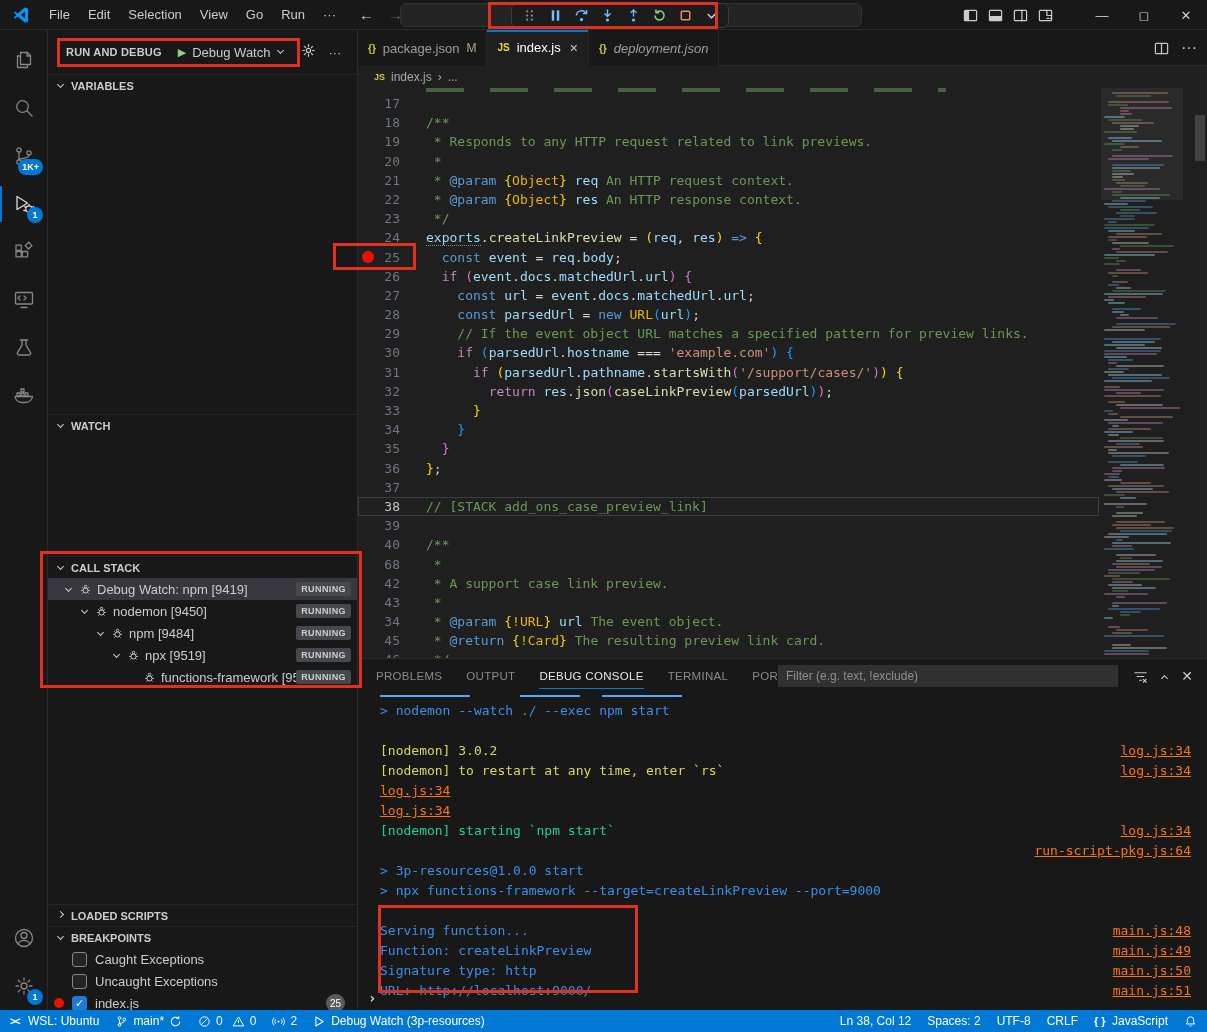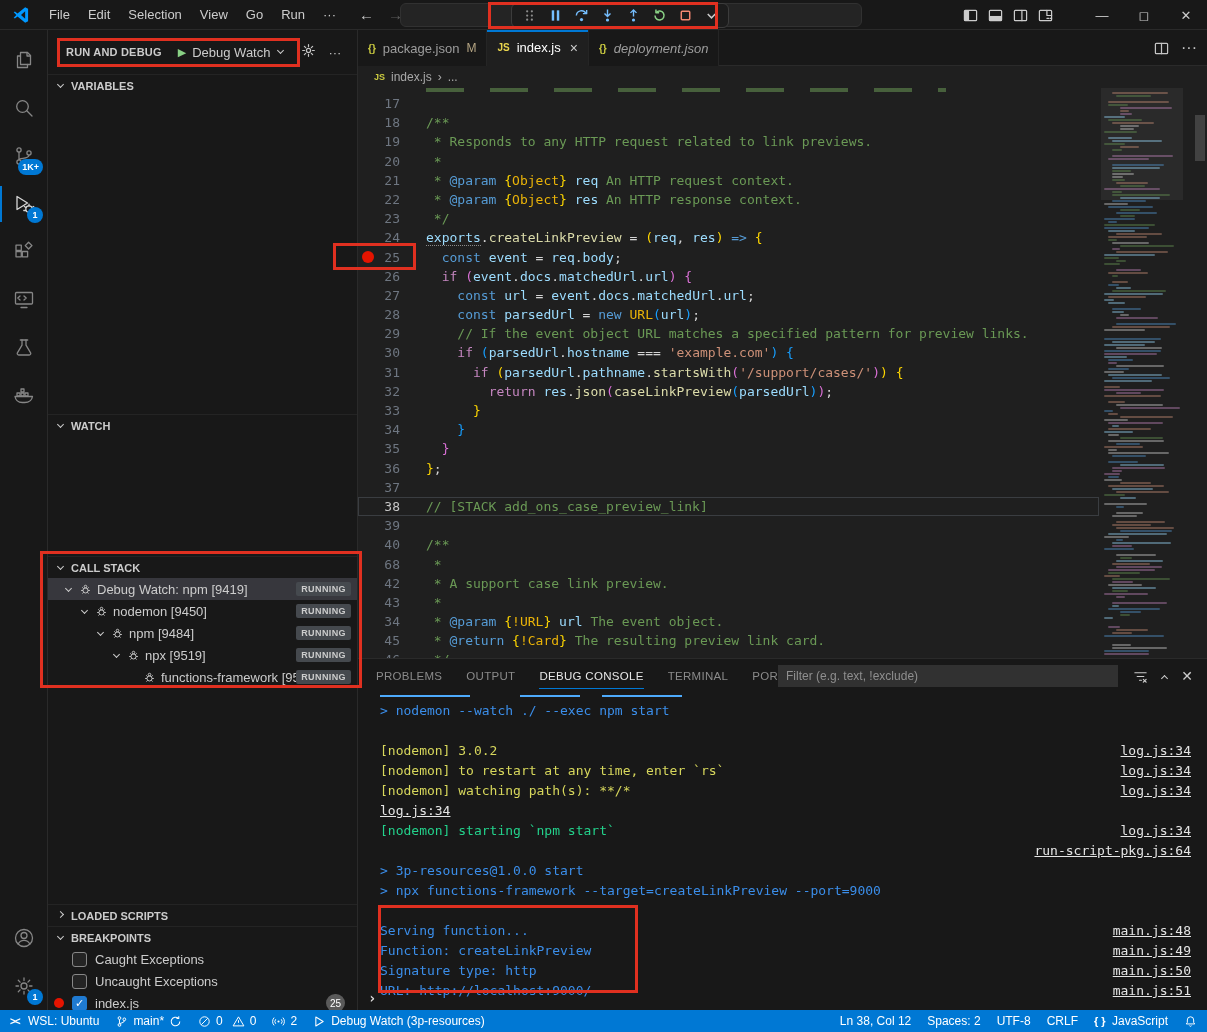--- a/index.html
+++ b/index.html
@@ -112,21 +112,21 @@
                 display:flex; align-items:center; justify-content:center; }
   .panel-filter { position:absolute; left:420px; top:6px; width:340px; height:22px; background:#313131; border:none;
                   color:#bbbbbb; font-size:12px; padding:0 8px; font-family:"Liberation Sans",sans-serif; }
   .panel-filter::placeholder { color:#8f8f8f; }
   .panel-actions { position:absolute; right:14px; top:0; height:34px; display:flex; gap:14px; align-items:center; color:#cccccc; font-size:14px; }
   .console { position:absolute; left:0; top:34px; right:0; bottom:0; font-family:"DejaVu Sans Mono", monospace; font-size:13px; }
   .console-clip { position:absolute; left:22px; top:-1px; width:420px; height:6px; overflow:hidden; }
   .console-clip i { position:absolute; top:3px; height:2px; background:#4daafc; }
   .crow { position:absolute; left:0; width:100%; height:20px; line-height:20px; display:flex; padding:0 16px 0 22px; white-space:pre; }
   .ctext { flex:1; overflow:hidden; }
-  .clink { color:#e5e5e5; text-decoration:underline; flex:none; }
+  .clink { color:#f97316; text-decoration:underline; flex:none; }
   .cl-cmd{color:#3b8eea}.cl-warn{color:#d7d75c}.cl-ok{color:#23d18b}
   .console-prompt { position:absolute; left:10px; bottom:4px; color:#d8d8d8; font-weight:bold; font-size:14px; }
 
   
   .statusbar { position:absolute; left:0; bottom:0; width:1207px; height:22px; background:#0078d4; color:#ffffff;
                display:flex; align-items:center; justify-content:space-between; font-size:12px; padding:0 10px; z-index:3; }
   .sb-group { display:flex; align-items:center; gap:16px; height:22px; }
   .sb-item { display:flex; align-items:center; gap:5px; height:22px; white-space:nowrap; }
   .sb-item svg { width:13px; height:13px; }
   .remote-glyph { font-weight:bold; font-size:10px; letter-spacing:-1px; }
@@ -711,21 +711,21 @@
       <div class="console-clip">
         <i style="left:0;width:90px"></i>
           <i style="left:140px;width:60px"></i>
           <i style="left:222px;width:80px"></i>
       </div>
       <span class="console-prompt">›</span>
     <div class="crow" style="top: 8px;"><span class="ctext cl-cmd">&gt; nodemon --watch ./ --exec npm start</span></div>
         <div class="crow" style="top: 28px;"><span class="ctext"></span></div>
         <div class="crow" style="top: 48px;"><span class="ctext cl-warn">[nodemon] 3.0.2</span><span class="clink">log.js:34</span></div>
         <div class="crow" style="top: 68px;"><span class="ctext cl-warn">[nodemon] to restart at any time, enter `rs`</span><span class="clink">log.js:34</span></div>
-        <div class="crow" style="top: 88px;"><span class="ctext cl-warn">[nodemon] watching path(s): **/*</span><span class="clink">log.js:34</span></div>
+        <div class="crow" style="top: 88px;"><span class="clink">log.js:34</span></div>
         <div class="crow" style="top: 108px; flex-direction: column;"><span class="ctext cl-warn">[nodemon] watching extensions: js,mjs,cjs,json</span><span class="clink">log.js:34</span></div>
         <div class="crow" style="top: 128px;"><span class="ctext cl-ok">[nodemon] starting `npm start`</span><span class="clink">log.js:34</span></div>
         <div class="crow" style="top: 148px;"><span class="ctext"></span><span class="clink">run-script-pkg.js:64</span></div>
         <div class="crow" style="top: 168px;"><span class="ctext cl-cmd">&gt; 3p-resources@1.0.0 start</span></div>
         <div class="crow" style="top: 188px;"><span class="ctext cl-cmd">&gt; npx functions-framework --target=createLinkPreview --port=9000</span></div>
         <div class="crow" style="top: 208px;"><span class="ctext"></span></div>
         <div class="crow" style="top: 228px;"><span class="ctext cl-cmd">Serving function...</span><span class="clink">main.js:48</span></div>
         <div class="crow" style="top: 248px;"><span class="ctext cl-cmd">Function: createLinkPreview</span><span class="clink">main.js:49</span></div>
         <div class="crow" style="top: 268px;"><span class="ctext cl-cmd">Signature type: http</span><span class="clink">main.js:50</span></div>
         <div class="crow" style="top: 288px;"><span class="ctext cl-cmd">URL: http://localhost:9000/</span><span class="clink">main.js:51</span></div>

